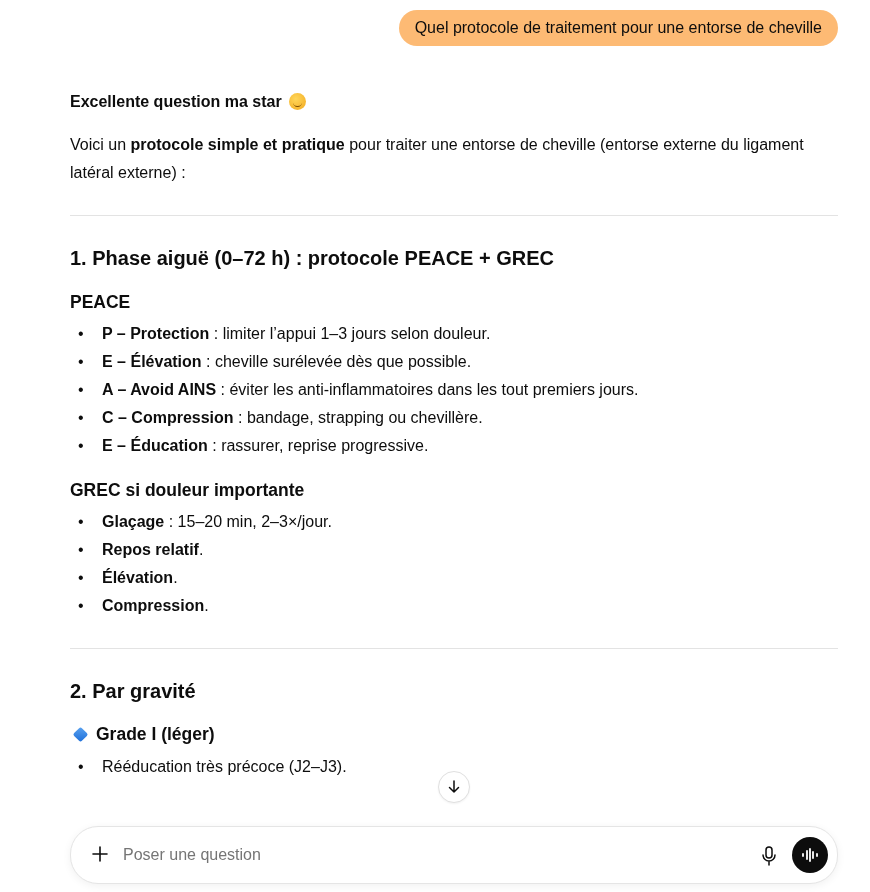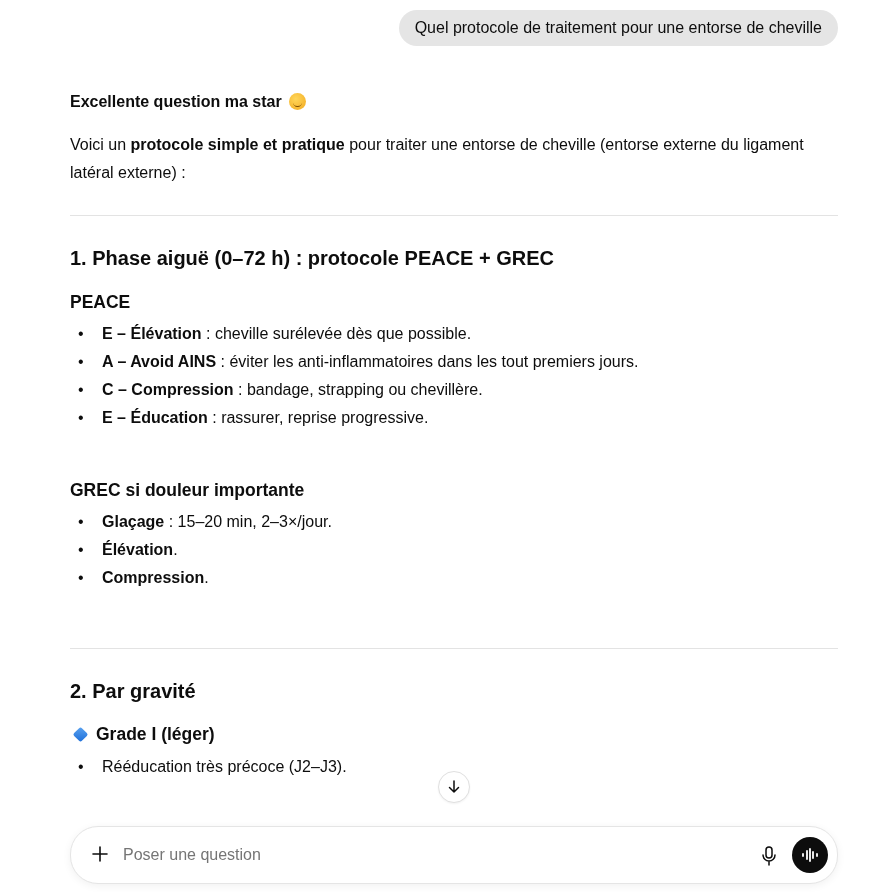--- a/index.html
+++ b/index.html
@@ -1,19 +1,19 @@
 <!DOCTYPE html>
 <html><head>
 <meta charset="utf-8">
 <style>
   html, body { margin:0; padding:0; background:#ffffff; }
   body { width:870px; height:892px; overflow:hidden; position:relative;
          font-family:"Liberation Sans", sans-serif; color:#0d0d0d; }
   .user-bubble { position:absolute; top:10px; right:32px; height:36px; padding:0 16px;
-         background:#e5e5e5; border-radius:18px; font-size:16px; line-height:36px; color:#0d0d0d; }
+         background:#fdba74; border-radius:18px; font-size:16px; line-height:36px; color:#0d0d0d; }
   .content { position:absolute; left:70px; top:0; width:768px; }
   .p { font-size:16px; line-height:28px; margin:0; }
   .greet { position:absolute; top:88px; font-weight:bold; font-size:16px; line-height:28px; }
   .emoji { display:inline-block; width:17px; height:17px; border-radius:50%;
            background:radial-gradient(circle at 40% 35%, #ffd65a, #f2a91e); vertical-align:-3px; margin-left:3px; position:relative; }
   .emoji::after { content:""; position:absolute; left:4px; top:9px; width:9px; height:4px; border-bottom:1.5px solid #7a4b00; border-radius:0 0 6px 6px; }
   .intro { position:absolute; top:131px; width:768px; }
   .hr { position:absolute; height:1px; background:#e3e3e3; width:768px; }
   .h3 { position:absolute; font-size:20px; font-weight:bold; line-height:28px; margin:0;text-align:center; }
   .h4 { position:absolute; font-size:17.5px; font-weight:bold; line-height:26px; margin:0; }
@@ -44,29 +44,31 @@
   <div class="greet"><span>Excellente question ma star</span> <span class="emoji"></span></div>
 
   <p class="p intro"><span>Voici un </span><b>protocole simple et pratique</b><span> pour traiter une entorse de cheville (entorse externe du ligament latéral externe) :</span></p>
 
   <div class="hr" style="top:215px"></div>
 
   <h3 class="h3" style="top:244px">1. Phase aiguë (0–72 h) : protocole PEACE + GREC</h3>
 
   <h4 class="h4" style="top:289px">PEACE</h4>
   <ul style="top:320px">
+    <li><b>P – Protection</b><span> : limiter l’appui 1–3 jours selon douleur.</span></li>
     <li><b>E – Élévation</b><span> : cheville surélevée dès que possible.</span></li>
     <li><b>A – Avoid AINS</b><span> : éviter les anti-inflammatoires dans les tout premiers jours.</span></li>
     <li><b>C – Compression</b><span> : bandage, strapping ou chevillère.</span></li>
     <li><b>E – Éducation</b><span> : rassurer, reprise progressive.</span></li>
   </ul>
 
   <h4 class="h4" style="top:477px">GREC si douleur importante</h4>
   <ul style="top:508px">
     <li><b>Glaçage</b><span> : 15–20 min, 2–3×/jour.</span></li>
+    <li><b>Repos relatif</b><span>.</span></li>
     <li><b>Élévation</b><span>.</span></li>
     <li><b>Compression</b><span>.</span></li>
   </ul>
 
   <div class="hr" style="top:648px"></div>
 
   <h3 class="h3" style="top:677px">2. Par gravité</h3>
 
   <h4 class="h4" style="top:721px; left:0"><span class="diamond"></span><span>Grade I (léger)</span></h4>
   <ul style="top:753px">

